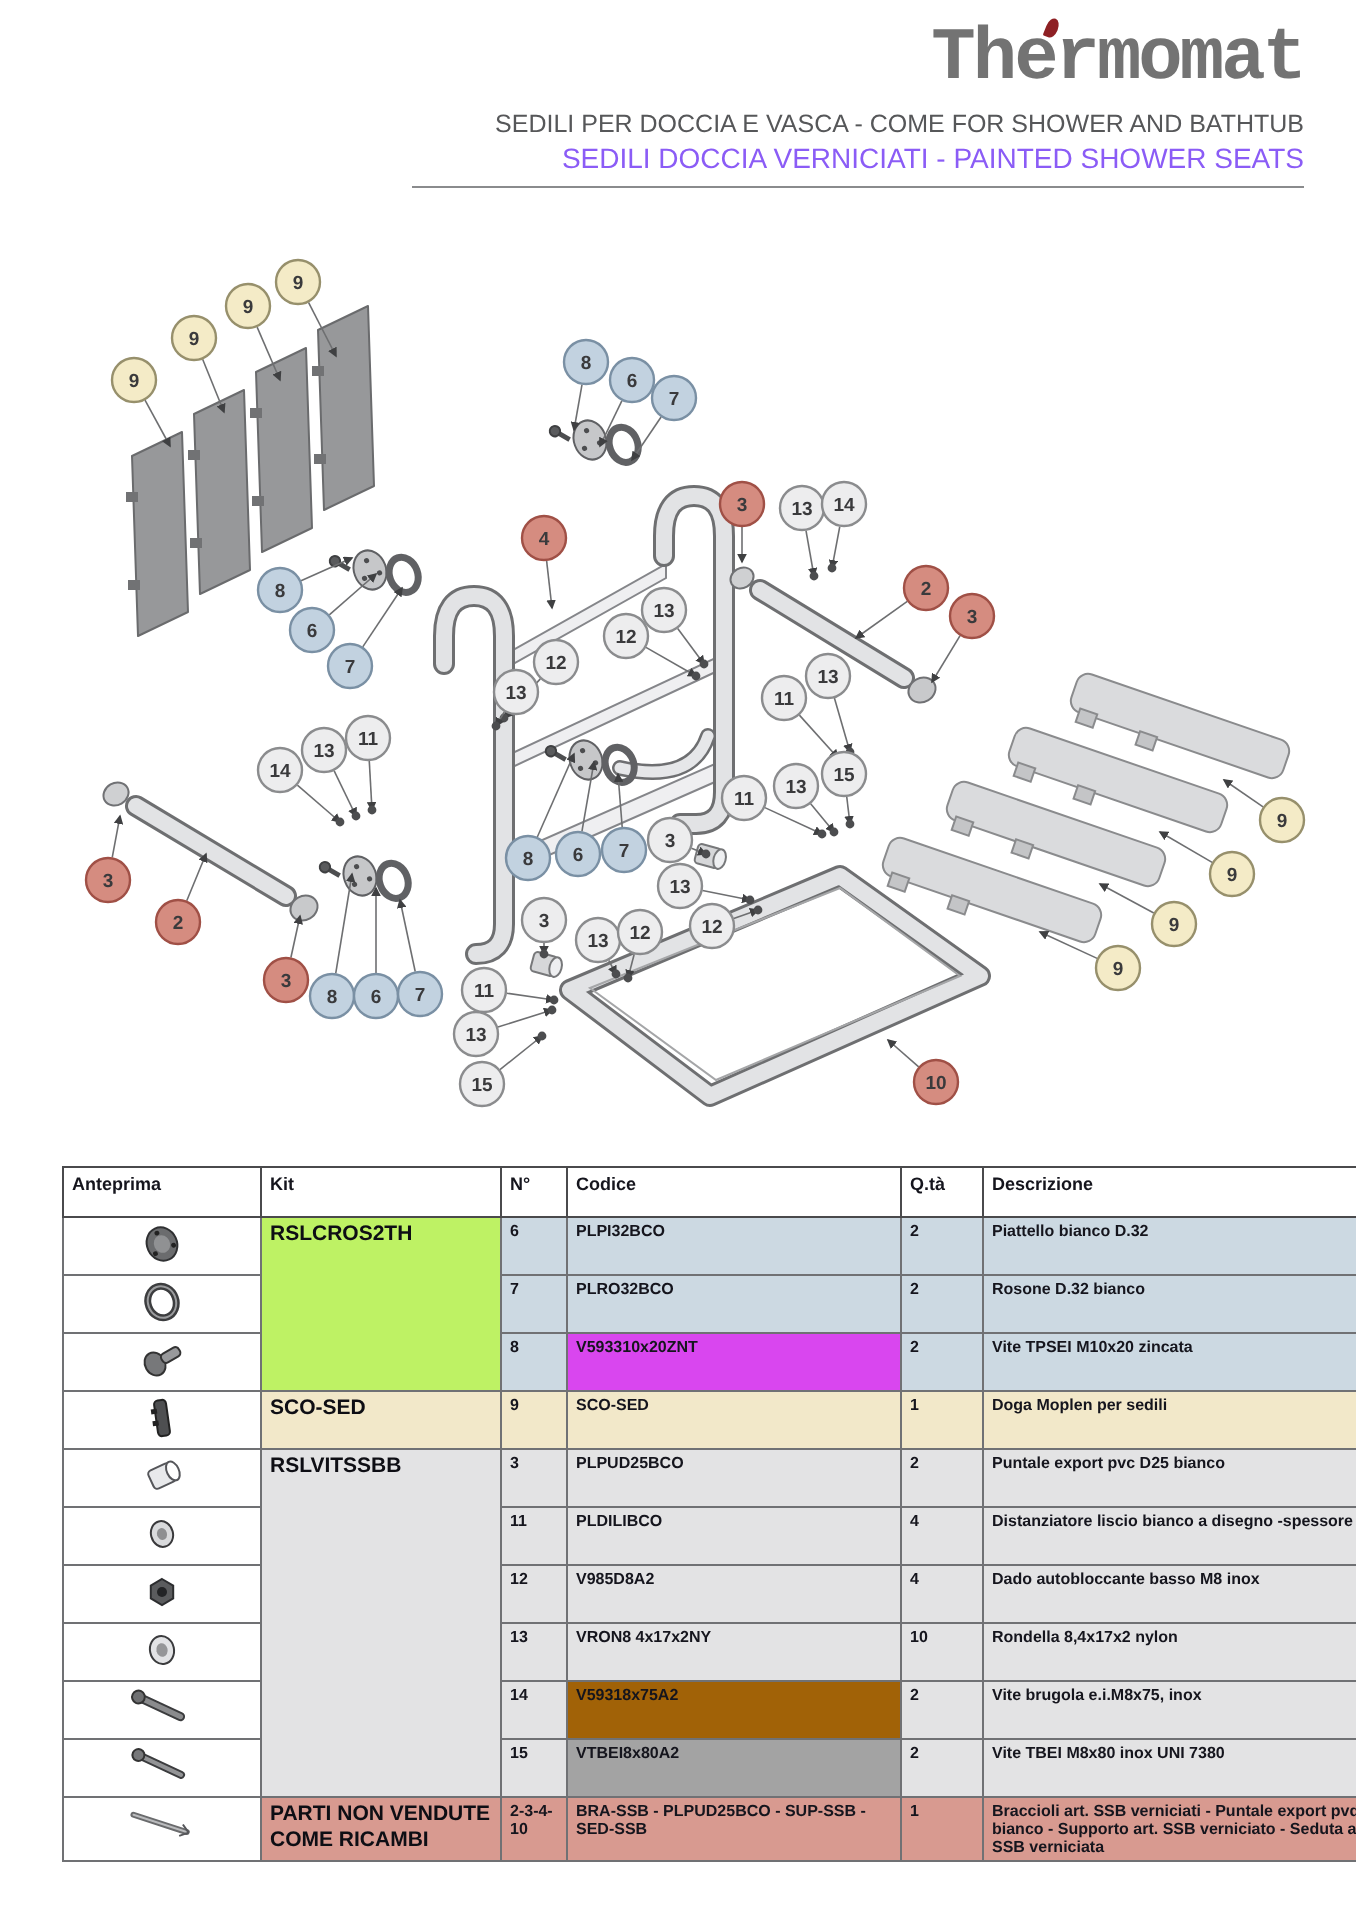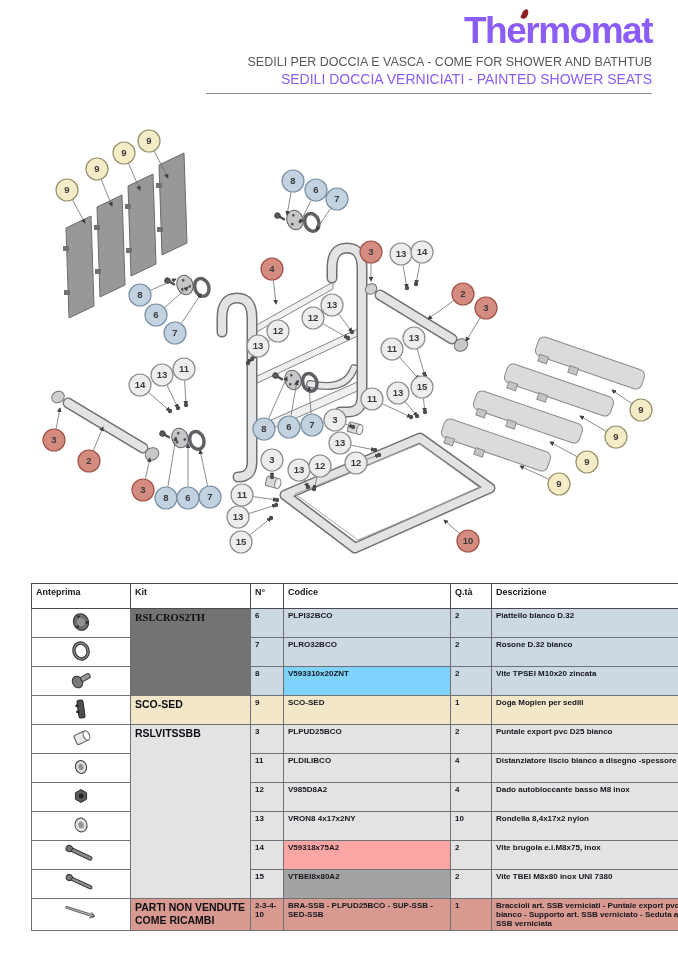--- a/index.html
+++ b/index.html
@@ -2,21 +2,21 @@
 <html><head>
 <meta charset="utf-8">
 <style>
   html,body{margin:0;padding:0;background:#888;}
   .page{position:relative;width:678px;height:959px;background:#ffffff;margin:0 auto;
         font-family:"Liberation Sans","DejaVu Sans",sans-serif;overflow:hidden;}
 
   
   .header-right{position:absolute;top:12px;right:26px;width:446px;text-align:right;}
   .logo{position:relative;display:inline-block;font-size:37px;font-weight:bold;
-        letter-spacing:-1.5px;color:#8b5cf6;line-height:1;}
+        letter-spacing:-1.5px;color:#737373;line-height:1;font-family:Liberation Mono, monospace;}
   .logo .accent{position:absolute;left:31%;top:-3px;width:6px;height:10px;
         border-radius:60% 60% 60% 10%;transform:rotate(22deg);}
   .subtitle1{margin-top:6px;font-size:12.5px;color:#565759;}
   .subtitle2{margin-top:2px;font-size:14px;color:#8b5cf6;}
   .rule{border-bottom:1.5px solid #8a8b8d;margin-top:6px;width:100%;}
   .doc-code{margin-top:13px;font-size:16px;font-weight:bold;}
 
   
   #diagram-svg{position:absolute;left:0;top:128px;}
   .t-o{fill:none;stroke:#6e6f71;stroke-width:11;stroke-linecap:round;stroke-linejoin:round;}
@@ -487,21 +487,21 @@
         <tr>
           <td class="anteprima"><svg width="40" height="22" viewBox="0 0 40 22">
               <g transform="translate(20,11) rotate(-25)">
                 <ellipse rx="7.5" ry="8.5" fill="#6b6c6e" stroke="#2f3032"></ellipse>
                 <ellipse rx="4" ry="4.5" fill="#909193"></ellipse>
                 <circle cy="-6" r="1.2" fill="#222"></circle>
                 <circle cx="-5" cy="3" r="1.2" fill="#222"></circle>
                 <circle cx="5" cy="3" r="1.2" fill="#222"></circle>
               </g>
             </svg></td>
-          <td class="kit" rowspan="3" style="background: #737373; font-family: Liberation Serif, serif;">RSLCROS2TH</td>
+          <td class="kit" rowspan="3" style="background: #bef264;">RSLCROS2TH</td>
           <td style="background: rgb(204, 217, 226);">6</td>
           <td style="background: rgb(204, 217, 226);">PLPI32BCO</td>
           <td style="background: rgb(204, 217, 226);">2</td>
           <td style="background: rgb(204, 217, 226);">Piattello bianco D.32</td>
         </tr>
         <tr>
           <td class="anteprima"><svg width="40" height="22" viewBox="0 0 40 22">
               <g transform="translate(20,11) rotate(-20)">
                 <ellipse rx="7" ry="8" fill="none" stroke="#3c3d3f" stroke-width="3.5"></ellipse>
                 <ellipse rx="7" ry="8" fill="none" stroke="#9b9c9e" stroke-width="1"></ellipse>
@@ -513,21 +513,21 @@
           <td style="background: rgb(204, 217, 226);">Rosone D.32 bianco</td>
         </tr>
         <tr>
           <td class="anteprima"><svg width="40" height="22" viewBox="0 0 40 22">
               <g transform="translate(20,11) rotate(-30)">
                 <ellipse cx="-4" rx="5" ry="6" fill="#77787a" stroke="#333"></ellipse>
                 <rect x="0" y="-2.5" width="10" height="5" rx="2" fill="#98999b" stroke="#333"></rect>
               </g>
             </svg></td>
           <td style="background: rgb(204, 217, 226);">8</td>
-          <td style="background: #7dd3fc;">V593310x20ZNT</td>
+          <td style="background: #d946ef;">V593310x20ZNT</td>
           <td style="background: rgb(204, 217, 226);">2</td>
           <td style="background: rgb(204, 217, 226);">Vite TPSEI M10x20 zincata</td>
         </tr>
         <tr>
           <td class="anteprima"><svg width="40" height="22" viewBox="0 0 40 22">
               <g transform="translate(20,11) rotate(-8)">
                 <rect x="-3" y="-9" width="6" height="18" rx="2" fill="#4e4f51" stroke="#222"></rect>
                 <rect x="-5" y="-5" width="3" height="2.5" fill="#222"></rect>
                 <rect x="-5" y="1" width="3" height="2.5" fill="#222"></rect>
               </g>
@@ -588,21 +588,21 @@
           <td style="background: rgb(227, 227, 228);">Rondella 8,4x17x2 nylon</td>
         </tr>
         <tr>
           <td class="anteprima"><svg width="40" height="22" viewBox="0 0 40 22">
               <g transform="translate(20,11) rotate(25)">
                 <rect x="-12" y="-1.8" width="24" height="3.6" rx="1.8" fill="#8a8b8d" stroke="#3b3c3e"></rect>
                 <circle cx="-13" r="3.2" fill="#6f7072" stroke="#333"></circle>
               </g>
             </svg></td>
           <td style="background: rgb(227, 227, 228);">14</td>
-          <td style="background: #fca5a5;">V59318x75A2</td>
+          <td style="background: #a16207;">V59318x75A2</td>
           <td style="background: rgb(227, 227, 228);">2</td>
           <td style="background: rgb(227, 227, 228);">Vite brugola e.i.M8x75, inox</td>
         </tr>
         <tr>
           <td class="anteprima"><svg width="40" height="22" viewBox="0 0 40 22">
               <g transform="translate(20,11) rotate(25)">
                 <rect x="-12" y="-1.5" width="24" height="3" rx="1.5" fill="#939496" stroke="#3b3c3e"></rect>
                 <circle cx="-13" r="3" fill="#77787a" stroke="#333"></circle>
               </g>
             </svg></td>

